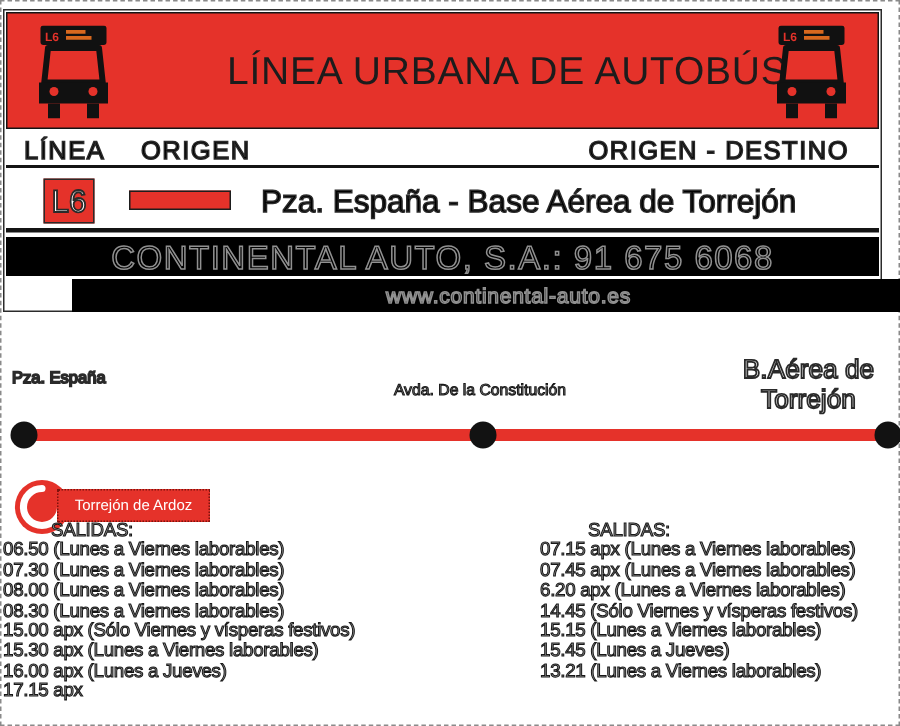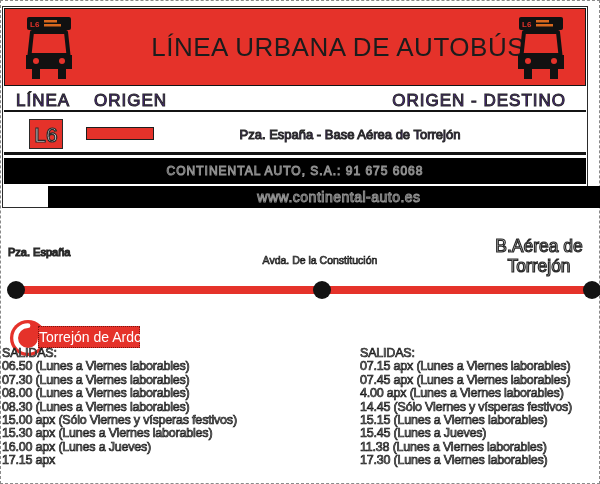--- a/index.html
+++ b/index.html
@@ -4,21 +4,21 @@
 <style>
   * { margin:0; padding:0; box-sizing:border-box; }
   html,body { background:#fff; }
   #canvas {
     position:relative; width:600px; height:484px; background:#fff;
     font-family:"Liberation Sans", sans-serif; overflow:hidden;
     outline:1px dashed #8a8a8a; outline-offset:-1px;
   }
   
   .h-lg  { color:#ffffff; -webkit-text-stroke:1.2px #2a2a2a; }
-  .h-md  { color:#4c1d95; -webkit-text-stroke:1px #2a2a2a; }
+  .h-md  { color:#000000; -webkit-text-stroke:1px #2a2a2a; }
   .h-sm  { color:#9a9a9a; -webkit-text-stroke:0.7px #171717; }
   .h-bar { color:#000000; -webkit-text-stroke:1px #909090; }
 
   #topblock {
     position:absolute; left:2px; top:6px; width:586px; height:202px;
     border:1px solid #2b2b2b; background:#fff;
   }
   #banner {
     position:absolute; left:1px; top:1px; width:582px; height:78px;
     background:#e5322a; border:1px solid #141414;
@@ -40,51 +40,51 @@
   #th-origen { left:170px; width:392px; text-align:right; }
 
   #line-row { position:absolute; left:1px; top:107px; width:582px; height:41px;
     border-bottom:3px solid #141414; background:#fff; }
   #l6-badge { position:absolute; left:25px; top:5px; width:34px; height:30px;
     background:#e5322a; border:1px solid #2a2a2a; text-align:center;
     line-height:30px; font-size:21px; }
   #color-swatch { position:absolute; left:82px; top:13px; width:68px; height:13px;
     background:#e5322a; border:1px solid #1d1d1d; }
   #route-cell { position:absolute; left:170px; top:0; width:352px; height:41px;
-    line-height:42px; text-align:center; font-size:13px; white-space:nowrap; }
+    line-height:42px; text-align:center; font-size:21px; white-space:nowrap; }
 
   #bar1 { position:absolute; left:1px; top:151px; width:582px; height:26px;
-    background:#000; text-align:center; line-height:27px; font-size:12px;
+    background:#000; text-align:center; line-height:27px; font-size:22px;
     letter-spacing:1px; white-space:nowrap; }
   #bar2 { position:absolute; left:1px; top:179px; width:582px; height:22px;
     background:#000; text-align:center; line-height:22px; font-size:14px;
     letter-spacing:0.5px; white-space:nowrap;margin-left:44px; }
 
   
   #stop-start { position:absolute; left:8px; top:246px; font-size:11px; white-space:nowrap; }
   #stop-mid   { position:absolute; left:240px; top:254px; width:160px; text-align:center;
                 font-size:10.5px; white-space:nowrap; }
   #stop-end   { position:absolute; right:3px; top:236px; width:116px; text-align:center;
                 font-size:17.5px; line-height:20px; }
   #route-line { position:absolute; left:12px; top:286px; width:584px; height:8px; background:#e5322a; }
   .dot { position:absolute; width:18px; height:18px; border-radius:50%; background:#121212; top:281px; }
   #dot-start { left:7px; } #dot-mid { left:313px; } #dot-end { left:583px; }
 
   
   #muni-plate { position:absolute; left:38px; top:326px; width:102px; height:22px;
     background:#e5322a; border:1px dotted #7e120d; color:#fff; text-align:center;
-    line-height:21px; font-size:14px; white-space:nowrap; }
+    line-height:21px; font-size:10px; white-space:nowrap; }
   #muni-logo { position:absolute; left:9px; top:319px; }
 
   
   .dep-col { position:absolute; top:347px; font-size:12.5px; line-height:13.4px;
     letter-spacing:-0.2px; white-space:nowrap; }
   #dep-left { left:2px; width:350px; }
   #dep-right { left:360px; width:238px; }
-  .dep-title { font-size:12.5px; }
+  .dep-title { font-size:12.5px;margin-left:32px; }
 </style>
 </head>
 <body>
 
 <div id="canvas">
 
   <div id="topblock">
 
     <div id="banner">
       <span class="bus" id="bus-left">
@@ -165,22 +165,21 @@
         <div class="dep-line h-sm">15.30 apx (Lunes a Viernes laborables)</div>
         <div class="dep-line h-sm">16.00 apx (Lunes a Jueves)</div>
         <div class="dep-line h-sm">17.15 apx</div>
       </div>
   </div>
   <div class="dep-col" id="dep-right">
     <div class="dep-title h-sm">SALIDAS:</div>
     <div>
         <div class="dep-line h-sm">07.15 apx (Lunes a Viernes laborables)</div>
         <div class="dep-line h-sm">07.45 apx (Lunes a Viernes laborables)</div>
-        <div class="dep-line h-sm">4.00 apx (Lunes a Viernes laborables)</div>
+        <div class="dep-line h-sm">6.20 apx (Lunes a Viernes laborables)</div>
         <div class="dep-line h-sm">14.45 (Sólo Viernes y vísperas festivos)</div>
         <div class="dep-line h-sm">15.15 (Lunes a Viernes laborables)</div>
         <div class="dep-line h-sm">15.45 (Lunes a Jueves)</div>
-        <div class="dep-line h-sm">11.38 (Lunes a Viernes laborables)</div>
-        <div class="dep-line h-sm">17.30 (Lunes a Viernes laborables)</div>
+        <div class="dep-line h-sm">13.21 (Lunes a Viernes laborables)</div>
       </div>
   </div>
 
 </div>
 
 </body></html>

